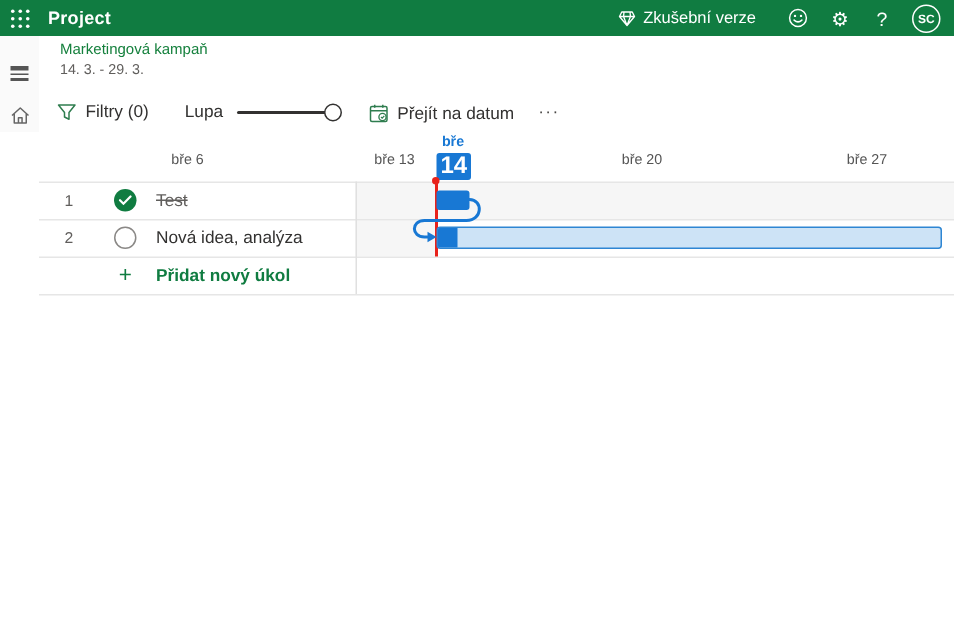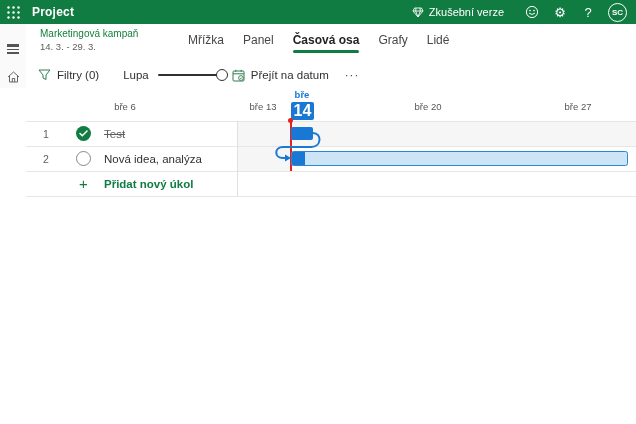--- a/index.html
+++ b/index.html
@@ -33,21 +33,21 @@
   .date-range { font-size:9.5px; color:#605e5c; margin-top:2px; }
   .tabs { display:flex; align-items:flex-start; gap:19px; padding-top:5px; }
   .tab { font-size:12px; color:#484644; cursor:pointer; padding-bottom:6px; position:relative; white-space:nowrap; }
   .tab.active { color:#252423; font-weight:bold; }
   .tab.active::after { content:""; position:absolute; left:0; right:0; bottom:0; height:3px;
     border-radius:2px; background:#107C41; }
 
   
   .toolbar { position:absolute; left:26px; top:62px; width:610px; height:26px;
     display:flex; align-items:center; font-size:11.5px; color:#323130; padding-left:12px; }
-  .tool { display:flex; align-items:center; gap:6px; cursor:pointer; white-space:nowrap; }
+  .tool { display:flex; align-items:flex-end; gap:6px; cursor:pointer; white-space:nowrap; }
   .slider-track { position:relative; width:64px; height:2px; background:#323130; border-radius:1px;
     margin-left:9px; cursor:pointer; }
   .slider-thumb { position:absolute; right:-6px; top:-5px; width:12px; height:12px; background:#fff;
     border:1.5px solid #323130; border-radius:50%; }
 
   
   .gantt { position:absolute; left:0; top:88px; width:636px; height:336px; background:#fff; }
   .abs { position:absolute; }
   .wk-label { font-size:9.5px; color:#555; transform:translateX(-50%); white-space:nowrap; }
   .today-month { font-size:9.5px; color:#1878D4; font-weight:bold; transform:translateX(-50%); }
@@ -142,41 +142,34 @@
       <path d="M1 5.2 L4.2 8.5 L11 1" fill="none" stroke="#666" stroke-width="1.3" stroke-linecap="round"></path>
     </svg>
   </div>
 </div>
 
 <div class="header-row">
   <div class="title-block">
     <div class="page-title">Marketingová kampaň</div>
     <div class="date-range">14. 3. - 29. 3.</div>
   </div>
-  <div class="tabs">
-    <div class="tab">Mřížka</div>
-    <div class="tab">Panel</div>
-    <div class="tab active">Časová osa</div>
-    <div class="tab">Grafy</div>
-    <div class="tab">Lidé</div>
-  </div>
 </div>
 
 <div class="toolbar">
   <div class="tool">
     <svg width="13" height="12" viewBox="0 0 13 12">
       <path d="M1 1 H12 L8 6 V10.5 L5 9 V6 Z" fill="none" stroke="#2F7D4F" stroke-width="1" stroke-linejoin="round"></path>
     </svg>
     <span>Filtry (0)</span>
   </div>
   <span style="margin-left:24px">Lupa</span>
   <div class="slider-track">
     <div class="slider-thumb"></div>
   </div>
-  <div class="tool" style="margin-left:10px">
+  <div class="tool" style="margin-left:24px">
     <svg width="13" height="13" viewBox="0 0 13 13">
       <rect x="1" y="2" width="11" height="10" rx="1" fill="none" stroke="#2F7D4F" stroke-width="1"></rect>
       <line x1="1" y1="4.8" x2="12" y2="4.8" stroke="#2F7D4F" stroke-width="1"></line>
       <line x1="3.8" y1="0.8" x2="3.8" y2="2.8" stroke="#2F7D4F" stroke-width="1"></line>
       <line x1="9.2" y1="0.8" x2="9.2" y2="2.8" stroke="#2F7D4F" stroke-width="1"></line>
       <circle cx="9" cy="9" r="2.4" fill="#fff" stroke="#2F7D4F" stroke-width="0.9"></circle>
       <path d="M8 9 l0.8 0.8 L10.2 8.2" fill="none" stroke="#2F7D4F" stroke-width="0.8"></path>
     </svg>
     <span>Přejít na datum</span>
   </div>

